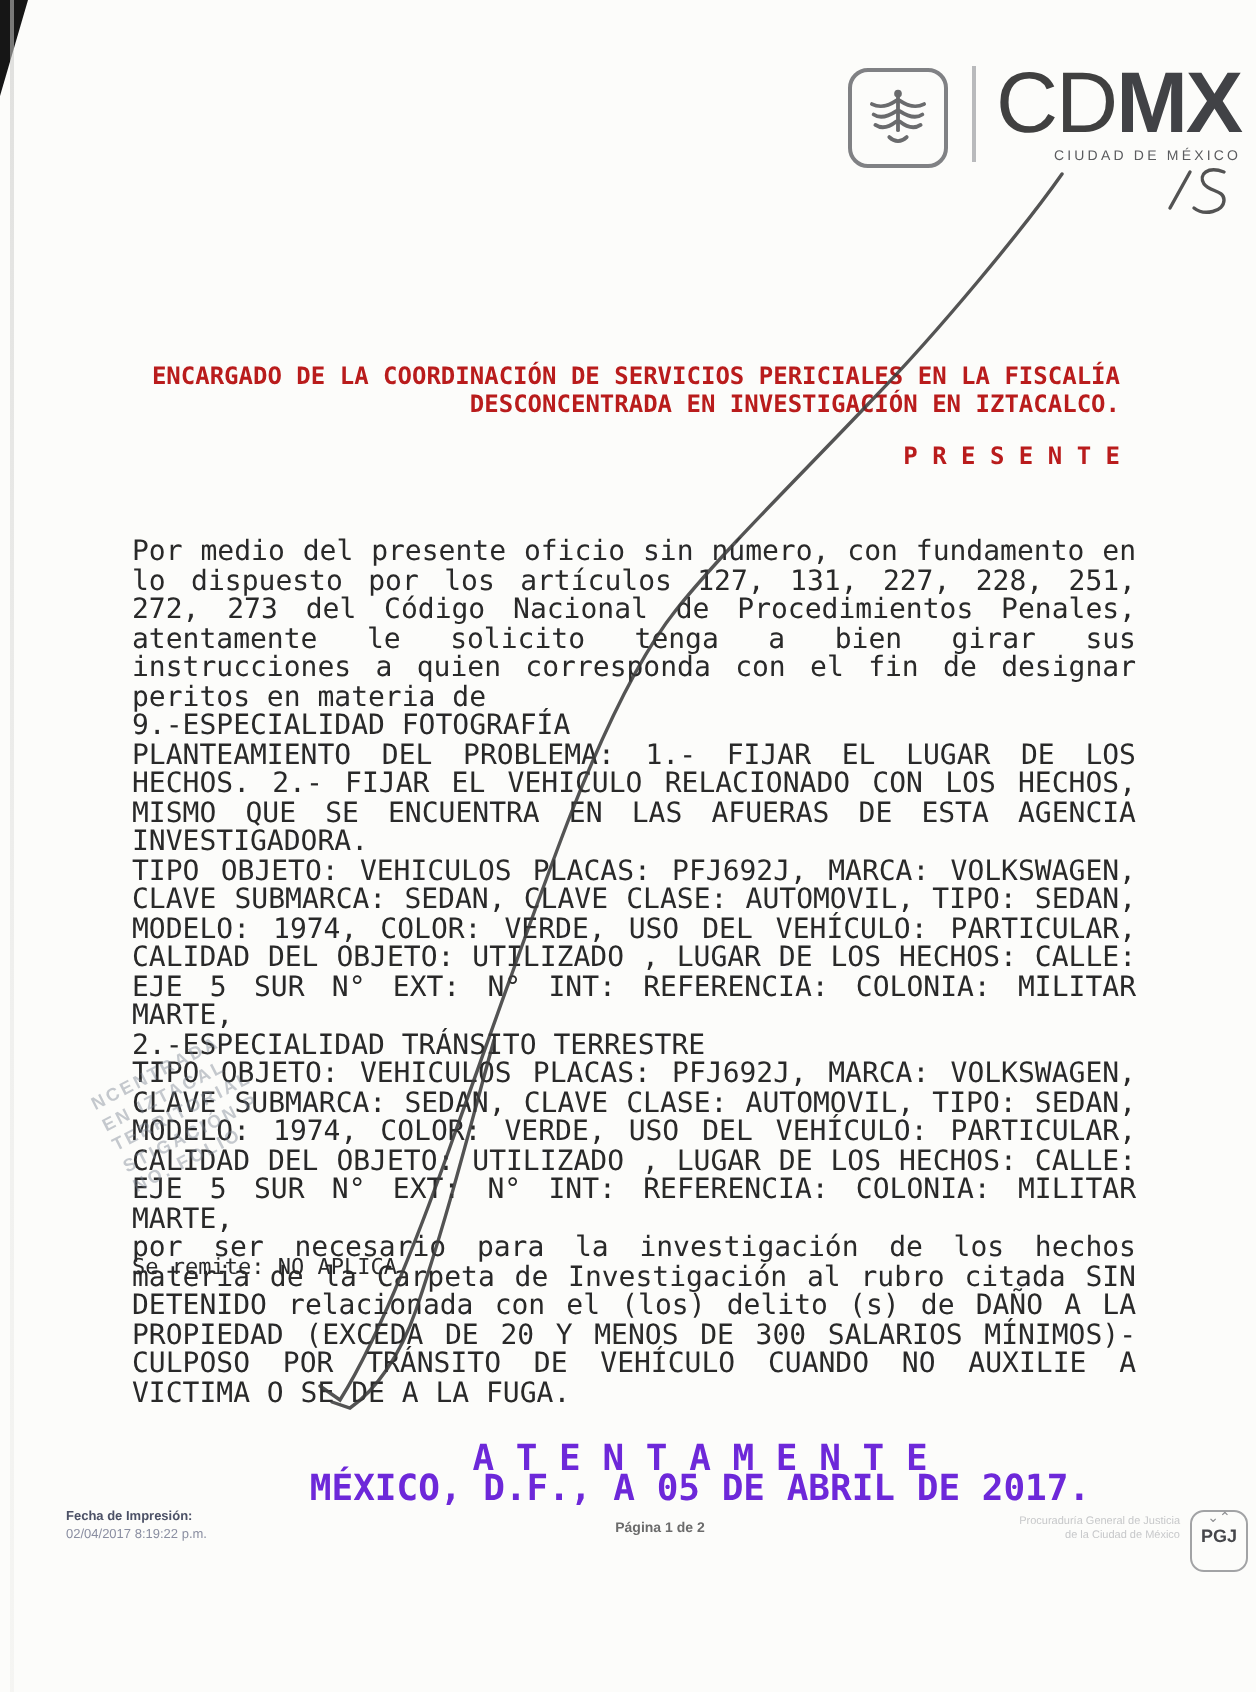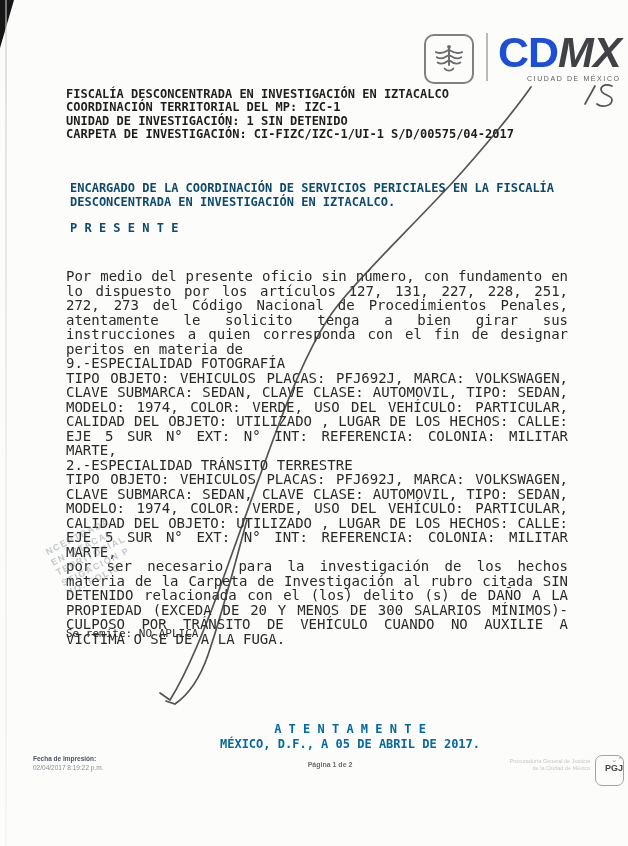--- a/index.html
+++ b/index.html
@@ -13,47 +13,47 @@
     border-top:48px solid #161616;border-right:14px solid transparent;}
   .edge-line{position:absolute;left:5px;top:0;width:2px;height:100%;
     background:linear-gradient(#c9c9c7,#e6e6e4 60%,#efefec);opacity:.55;}
   
   .logo{position:absolute;left:424px;top:31px;display:flex;align-items:flex-start;}
   .logo-emblem{width:46px;height:46px;border:2px solid #808184;border-radius:10px;
     display:flex;align-items:center;justify-content:center;margin-top:3px;}
   .logo-divider{width:2px;height:48px;background:#b9babc;margin:2px 10px 0 12px;}
   .logo-word{font-family:"Liberation Sans",sans-serif;font-size:43px;line-height:43px;
     letter-spacing:-1px;white-space:nowrap;}
-  .logo-cd{color:#1d4ed8;font-weight:700;}
-  .logo-mx{color:#414246;font-weight:800;font-style:italic;}
+  .logo-cd{color:#404040;font-weight:400;}
+  .logo-mx{color:#414246;font-weight:800;}
   .logo-sub{font-family:"Liberation Sans",sans-serif;font-size:7px;letter-spacing:1.6px;
     color:#5a5b5e;margin-top:1px;text-align:right;}
   
   .hdr{position:absolute;left:66px;top:88px;font-size:12px;line-height:13.4px;
     font-weight:bold;color:#1e1e1e;white-space:nowrap;}
-  .addr{position:absolute;left:70px;top:181px;width:512px;font-size:12px;
-    line-height:14px;font-weight:bold;color:#0c4a6e;}
+  .addr{position:absolute;left:48px;top:181px;width:512px;font-size:12px;
+    line-height:14px;font-weight:bold;color:#b91c1c;text-align:right;}
   .addr .presente{margin-top:12px;}
   .bodytxt{position:absolute;left:66px;top:269px;width:502px;font-size:14px;
     line-height:14.5px;text-align:justify;color:#292929;}
   .bodytxt .para{margin:0;}
   .remit{position:absolute;left:66px;top:627px;font-size:11px;color:#292929;}
   .closing{position:absolute;left:120px;top:722px;width:460px;text-align:center;
-    font-size:12px;line-height:15px;font-weight:bold;color:#0369a1;}
+    font-size:18px;line-height:15px;font-weight:bold;color:#6d28d9;}
   
   .print-info{position:absolute;left:33px;top:755px;font-family:"Liberation Sans",sans-serif;
     font-size:6.5px;line-height:8.5px;}
   .print-label{color:#4c5166;font-weight:bold;}
   .print-value{color:#8a8ea1;}
   .page-indicator{position:absolute;left:250px;top:761px;width:160px;text-align:center;
     font-family:"Liberation Sans",sans-serif;font-size:7px;color:#6b6b6b;font-weight:bold;}
   .pgj-text{position:absolute;left:498px;top:758px;width:92px;text-align:right;
     font-family:"Liberation Sans",sans-serif;font-size:5.5px;line-height:7px;color:#c7c8ca;}
   .pgj-badge{position:absolute;left:595px;top:755px;width:27px;height:29px;
-    border:1.5px solid #a2a3a5;border-radius:7px;text-align:right;
+    border:1.5px solid #a2a3a5;border-radius:7px;text-align:center;
     font-family:"Liberation Sans",sans-serif;color:#46474b;}
   .pgj-bird{font-size:7px;line-height:8px;color:#8e8f92;}
   .pgj-label{font-size:9px;font-weight:bold;line-height:9px;}
   
   .stamp{position:absolute;left:44px;top:548px;transform:rotate(-27deg);
     transform-origin:left top;font-family:"Liberation Sans",sans-serif;
     font-size:9px;line-height:11.5px;font-weight:bold;letter-spacing:1.5px;
     color:rgba(118,128,144,.42);white-space:nowrap;}
   .stamp div{margin:0;}
   
@@ -83,35 +83,30 @@
         </g>
       </svg>
     </div>
     <div class="logo-divider"></div>
     <div>
       <div class="logo-word"><span class="logo-cd">CD</span><span class="logo-mx">MX</span></div>
       <div class="logo-sub">CIUDAD DE MÉXICO</div>
     </div>
   </div>
 
-  <div class="hdr">
-    <div>FISCALÍA DESCONCENTRADA EN INVESTIGACIÓN EN IZTACALCO</div>
-    <div>COORDINACIÓN TERRITORIAL DEL MP: IZC-1</div>
-    <div>UNIDAD DE INVESTIGACIÓN: 1 SIN DETENIDO</div>
-    <div>CARPETA DE INVESTIGACIÓN: CI-FIZC/IZC-1/UI-1 S/D/00575/04-2017</div>
-  </div>
 
   <div class="addr">
     <div>ENCARGADO DE LA COORDINACIÓN DE SERVICIOS PERICIALES EN LA FISCALÍA DESCONCENTRADA EN INVESTIGACIÓN EN IZTACALCO.</div>
     <div class="presente">P R E S E N T E</div>
   </div>
 
   <div class="bodytxt">
       <div class="para">Por medio del presente oficio sin número, con fundamento en lo dispuesto por los artículos 127, 131, 227, 228, 251, 272, 273 del Código Nacional de Procedimientos Penales, atentamente le solicito tenga a bien girar sus instrucciones a quien corresponda con el fin de designar peritos en materia de</div>
       <div class="para">9.-ESPECIALIDAD FOTOGRAFÍA</div>
+      <div class="para">PLANTEAMIENTO DEL PROBLEMA: 1.- FIJAR EL LUGAR DE LOS HECHOS. 2.- FIJAR EL VEHICULO RELACIONADO CON LOS HECHOS, MISMO QUE SE ENCUENTRA EN LAS AFUERAS DE ESTA AGENCIA INVESTIGADORA.</div>
       <div class="para">TIPO OBJETO: VEHICULOS PLACAS: PFJ692J, MARCA: VOLKSWAGEN, CLAVE SUBMARCA: SEDAN, CLAVE CLASE: AUTOMOVIL, TIPO: SEDAN, MODELO: 1974, COLOR: VERDE, USO DEL VEHÍCULO: PARTICULAR, CALIDAD DEL OBJETO: UTILIZADO , LUGAR DE LOS HECHOS: CALLE: EJE 5 SUR N° EXT: N° INT: REFERENCIA: COLONIA: MILITAR MARTE,</div>
       <div class="para">2.-ESPECIALIDAD TRÁNSITO TERRESTRE</div>
       <div class="para">TIPO OBJETO: VEHICULOS PLACAS: PFJ692J, MARCA: VOLKSWAGEN, CLAVE SUBMARCA: SEDAN, CLAVE CLASE: AUTOMOVIL, TIPO: SEDAN, MODELO: 1974, COLOR: VERDE, USO DEL VEHÍCULO: PARTICULAR, CALIDAD DEL OBJETO: UTILIZADO , LUGAR DE LOS HECHOS: CALLE: EJE 5 SUR N° EXT: N° INT: REFERENCIA: COLONIA: MILITAR MARTE,</div>
       <div class="para">por ser necesario para la investigación de los hechos materia de la Carpeta de Investigación al rubro citada SIN DETENIDO relacionada con el (los) delito (s) de DAÑO A LA PROPIEDAD (EXCEDA DE 20 Y MENOS DE 300 SALARIOS MÍNIMOS)- CULPOSO POR TRÁNSITO DE VEHÍCULO CUANDO NO AUXILIE A VICTIMA O SE DE A LA FUGA.</div>
     </div>
 
   <div class="remit">Se remite: NO APLICA</div>
 
   <div class="closing">
     <div>A T E N T A M E N T E</div>

